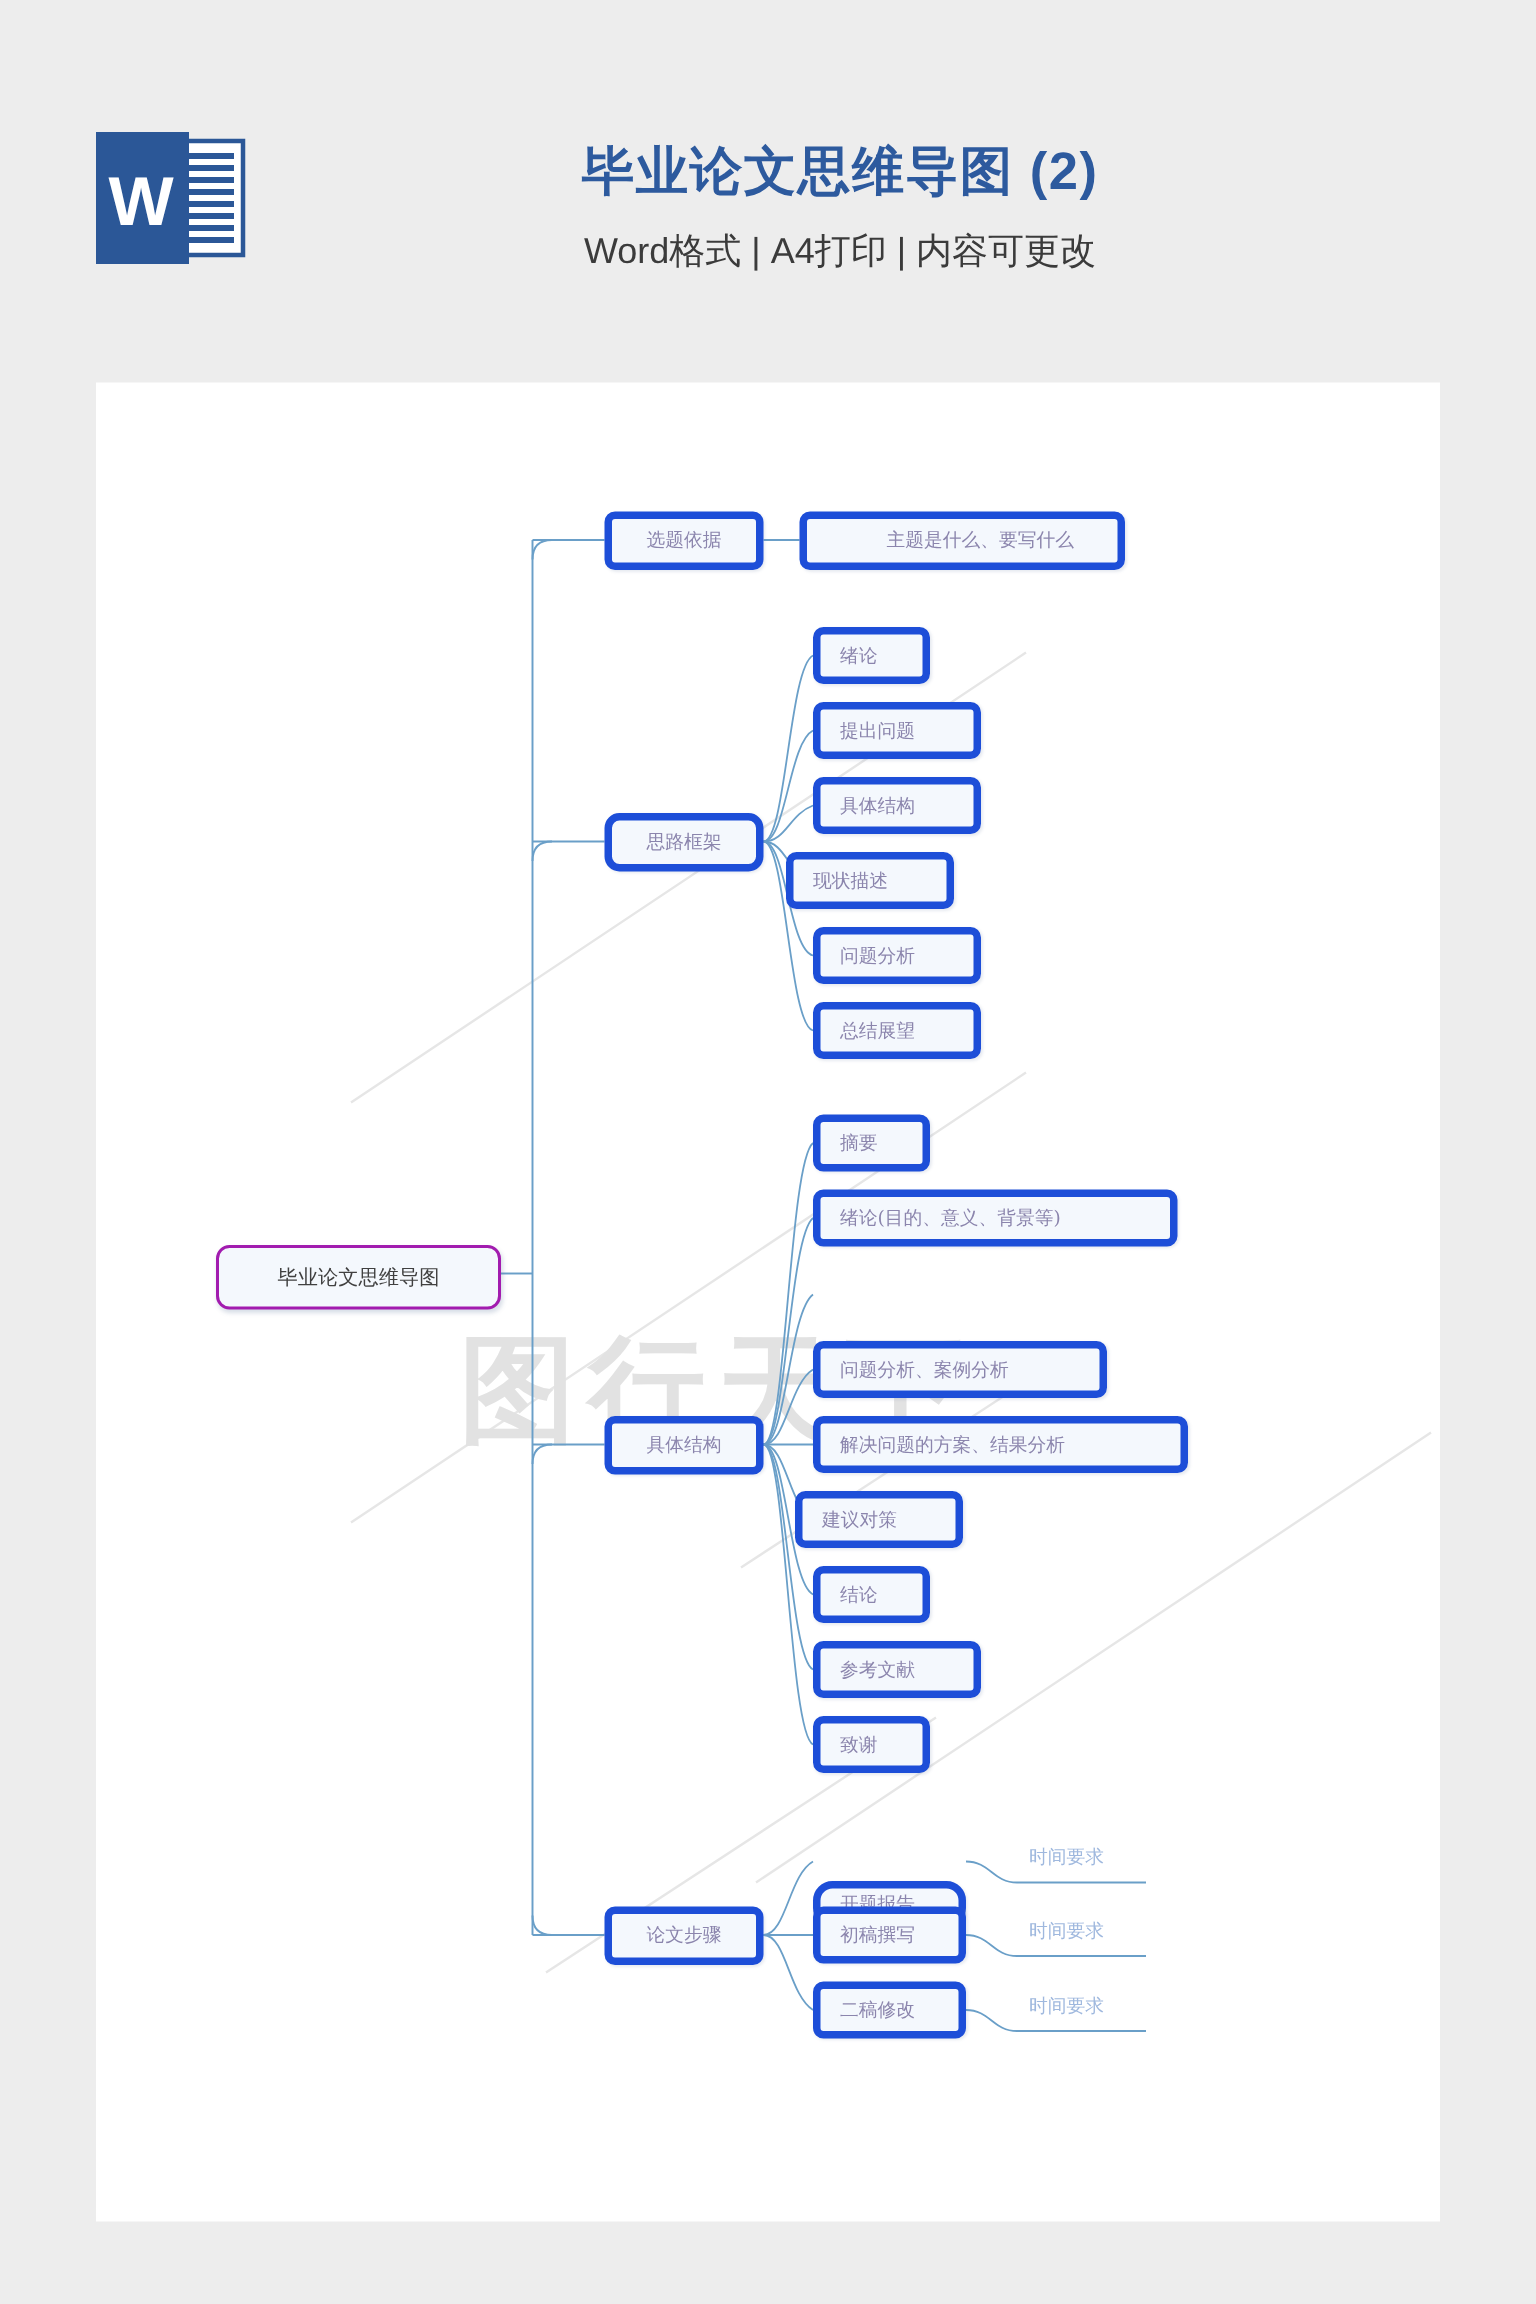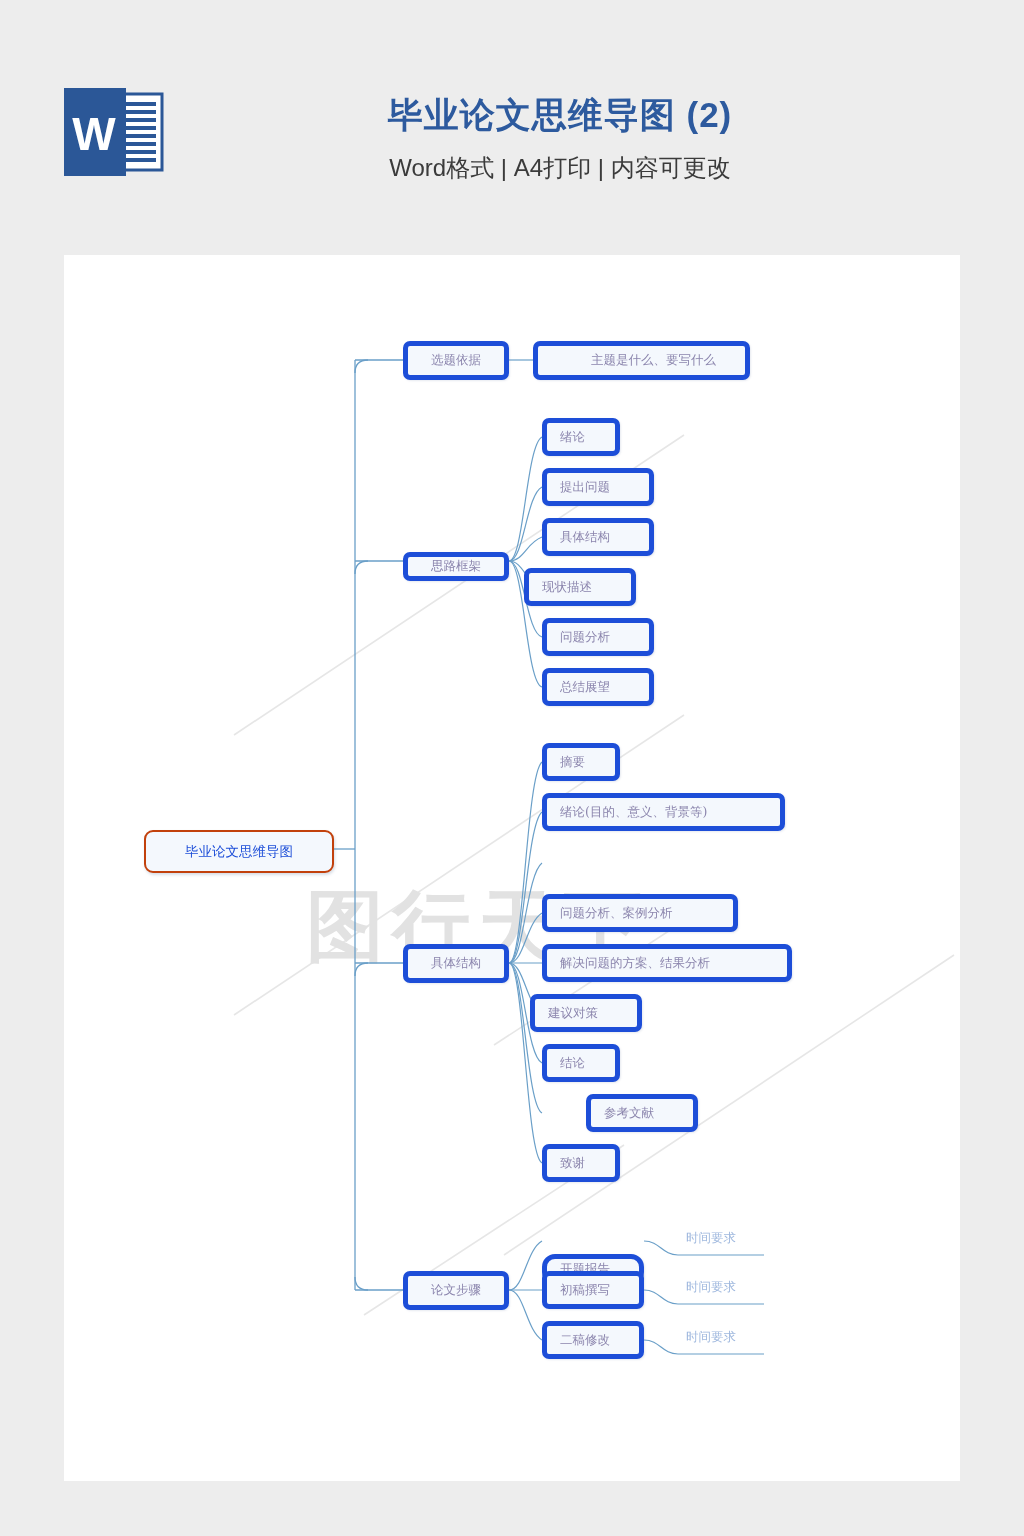--- a/index.html
+++ b/index.html
@@ -34,22 +34,22 @@
     border-radius:7px;
     color:#8b85ad;
     font-family:"DejaVu Serif","Liberation Serif",serif;
     font-size:12.5px;
     display:flex;align-items:center;
     box-shadow:1px 1px 2px rgba(120,140,170,.18);
   }
   .node.center{justify-content:center;}
   .node.left{padding-left:13px;}
   .node.root{
-    border:2px solid #c2410c;border-radius:9px;
-    font-size:13.5px;color:#1d4ed8;
+    border:2px solid #a21caf;border-radius:9px;
+    font-size:13.5px;color:#404040;
     box-shadow:1px 2px 3px rgba(100,125,160,.25);
   }
   .leaf-text{
     position:absolute;color:#9fb8de;
     font-family:"DejaVu Serif","Liberation Serif",serif;
     font-size:12.5px;white-space:nowrap;
   }
   
   #watermark{
     position:absolute;left:0;top:0;width:896px;height:1226px;
@@ -162,21 +162,21 @@
     <span>毕业论文思维导图</span>
   </div>
 
   <div class="node center" style="left:339px;top:86px;width:106px;height:39px;">
     <span>选题依据</span>
   </div>
   <div class="node center" style="left:469px;top:86px;width:217px;height:39px;padding-left:24px;">
     <span>主题是什么、要写什么</span>
   </div>
 
-  <div class="node center" style="left:339px;top:297px;width:106px;height:29px;">
+  <div class="node center" style="left:339px;top:287px;width:106px;height:39px;border-radius:10px;">
     <span>思路框架</span>
   </div>
   <div class="node left" style="left:478px;top:163px;width:78px;height:38px;">
     <span>绪论</span>
   </div>
   <div class="node left" style="left:478px;top:213px;width:112px;height:38px;">
     <span>提出问题</span>
   </div>
   <div class="node left" style="left:478px;top:263px;width:112px;height:38px;">
     <span>具体结构</span>
@@ -205,21 +205,21 @@
   </div>
   <div class="node left" style="left:478px;top:689px;width:250px;height:38px;">
     <span>解决问题的方案、结果分析</span>
   </div>
   <div class="node left" style="left:466px;top:739px;width:112px;height:38px;">
     <span>建议对策</span>
   </div>
   <div class="node left" style="left:478px;top:789px;width:78px;height:38px;">
     <span>结论</span>
   </div>
-  <div class="node left" style="left:478px;top:839px;width:112px;height:38px;margin-left:44px;">
+  <div class="node left" style="left:478px;top:839px;width:112px;height:38px;">
     <span>参考文献</span>
   </div>
   <div class="node left" style="left:478px;top:889px;width:78px;height:38px;">
     <span>致谢</span>
   </div>
 
   <div class="node center" style="left:339px;top:1016px;width:106px;height:39px;">
     <span>论文步骤</span>
   </div>
   <div class="node left" style="left:478px;top:999px;width:102px;height:31px;border-radius:13px;">

